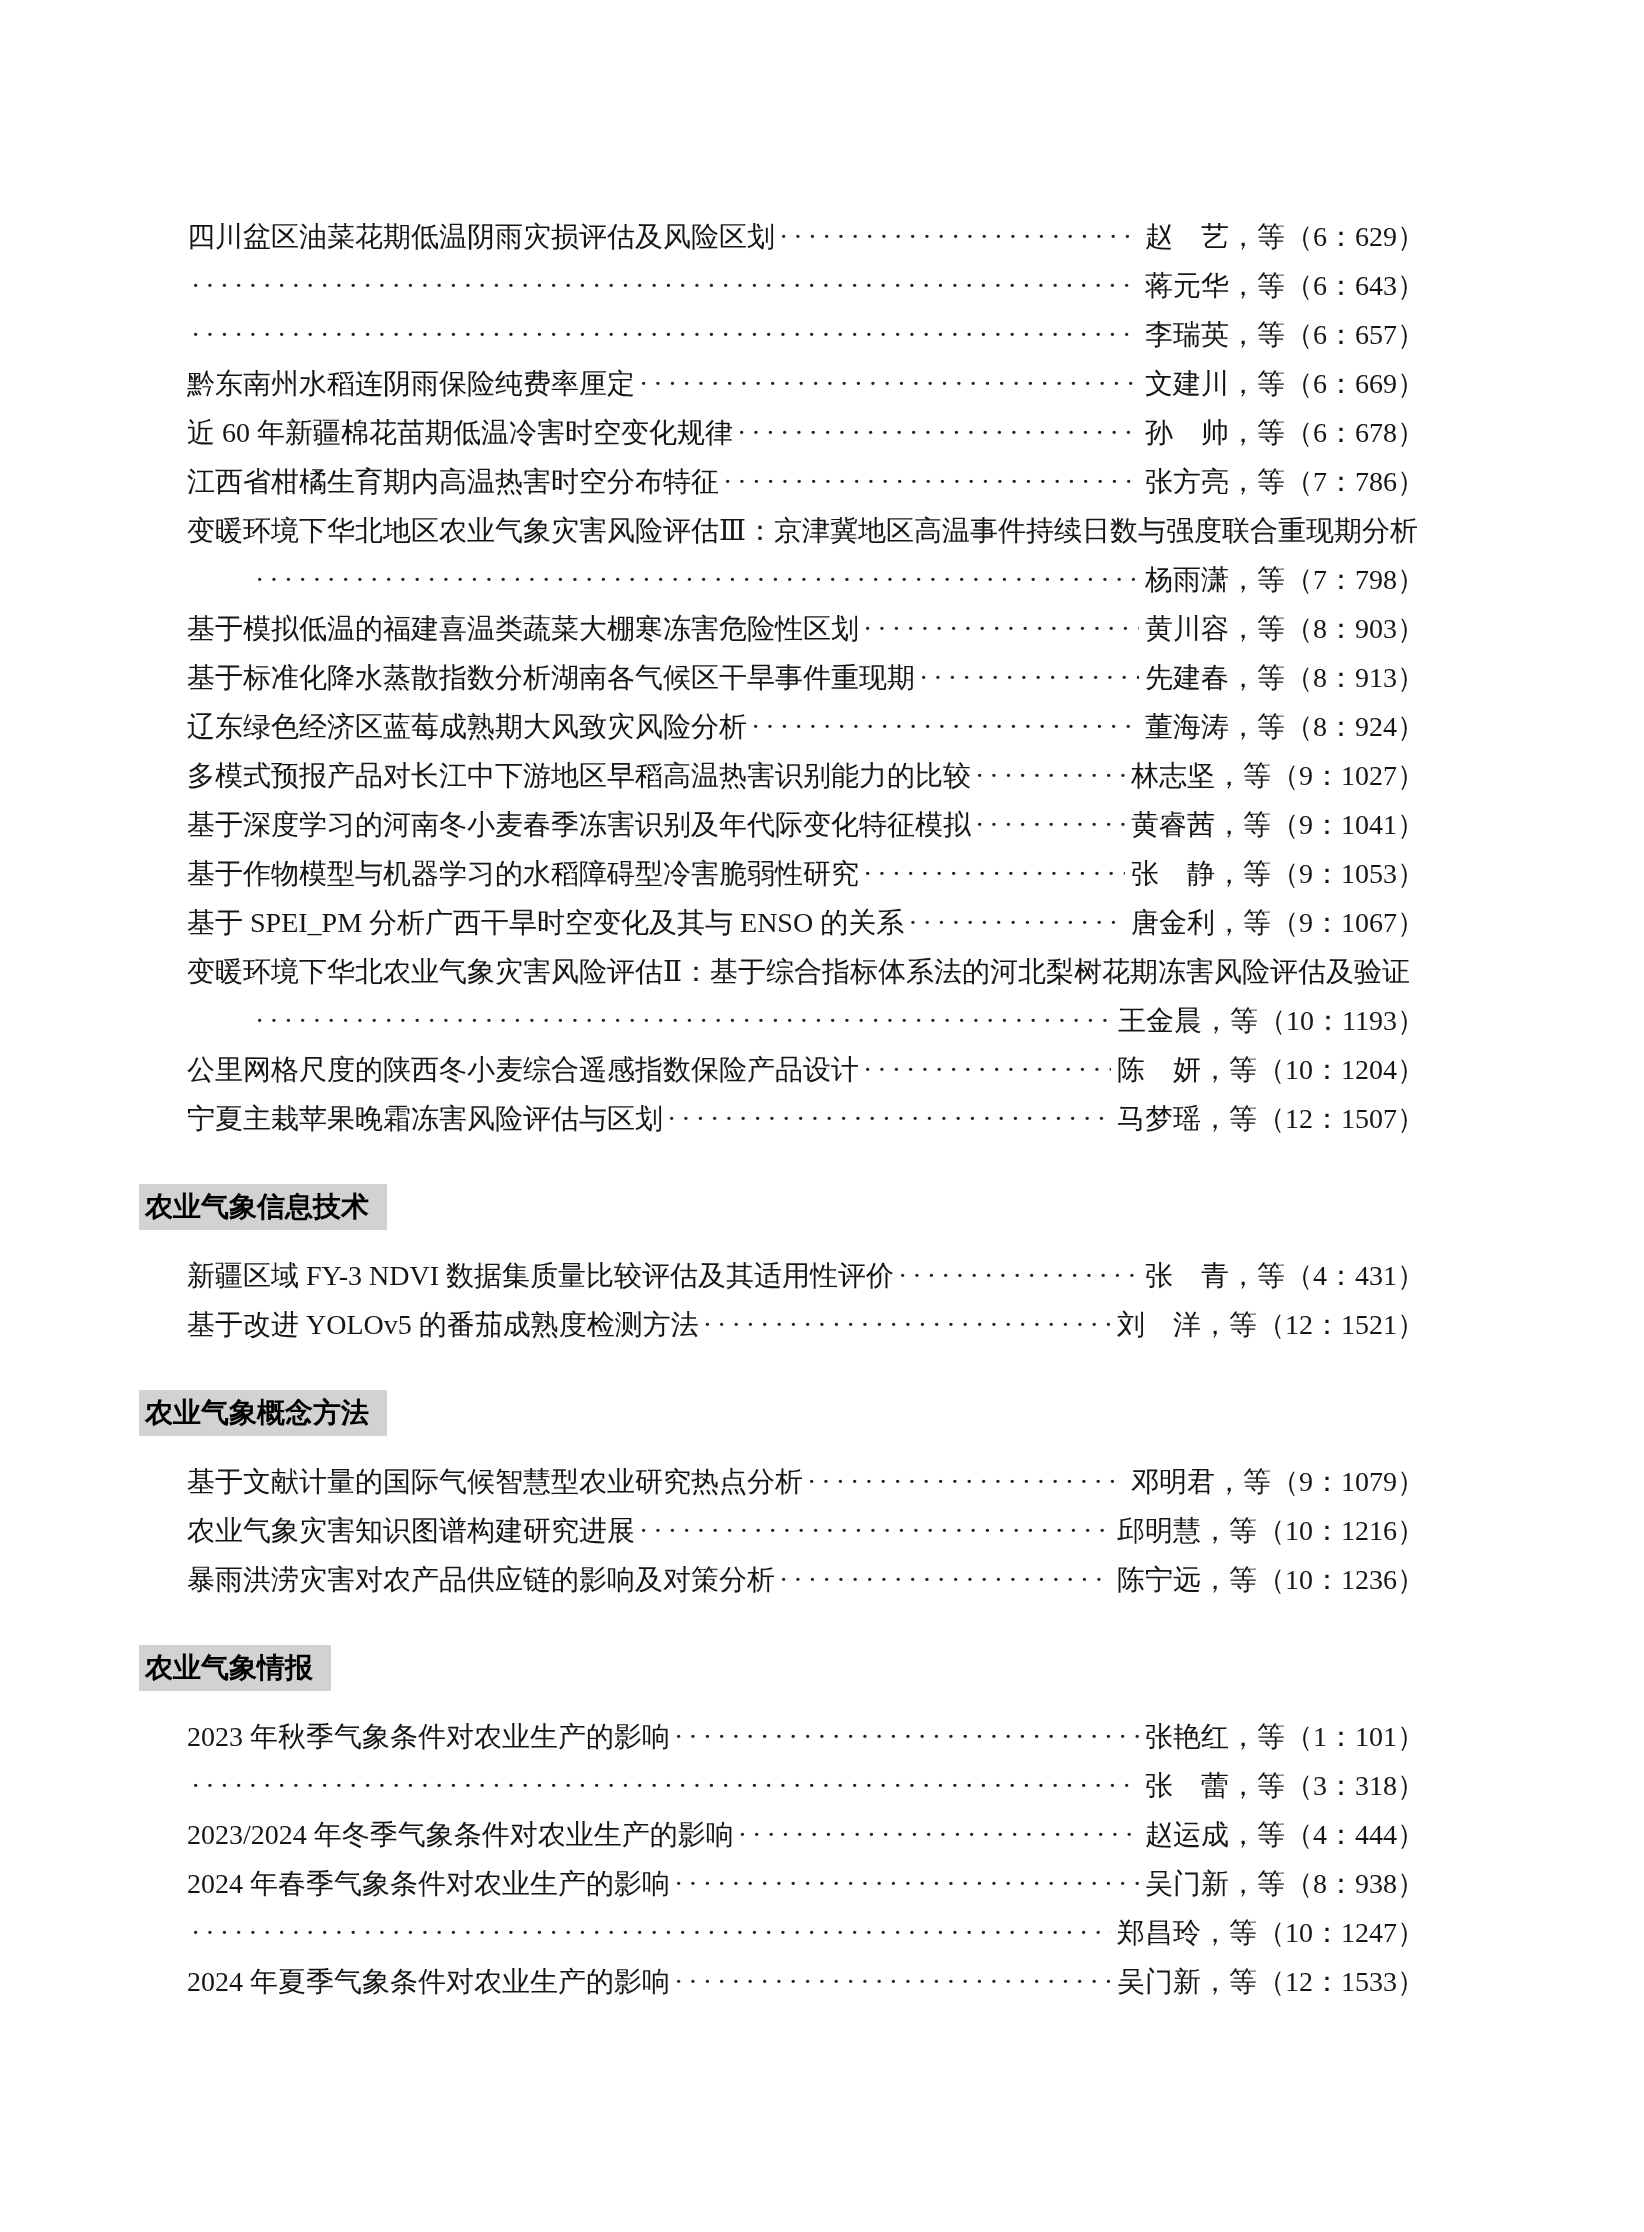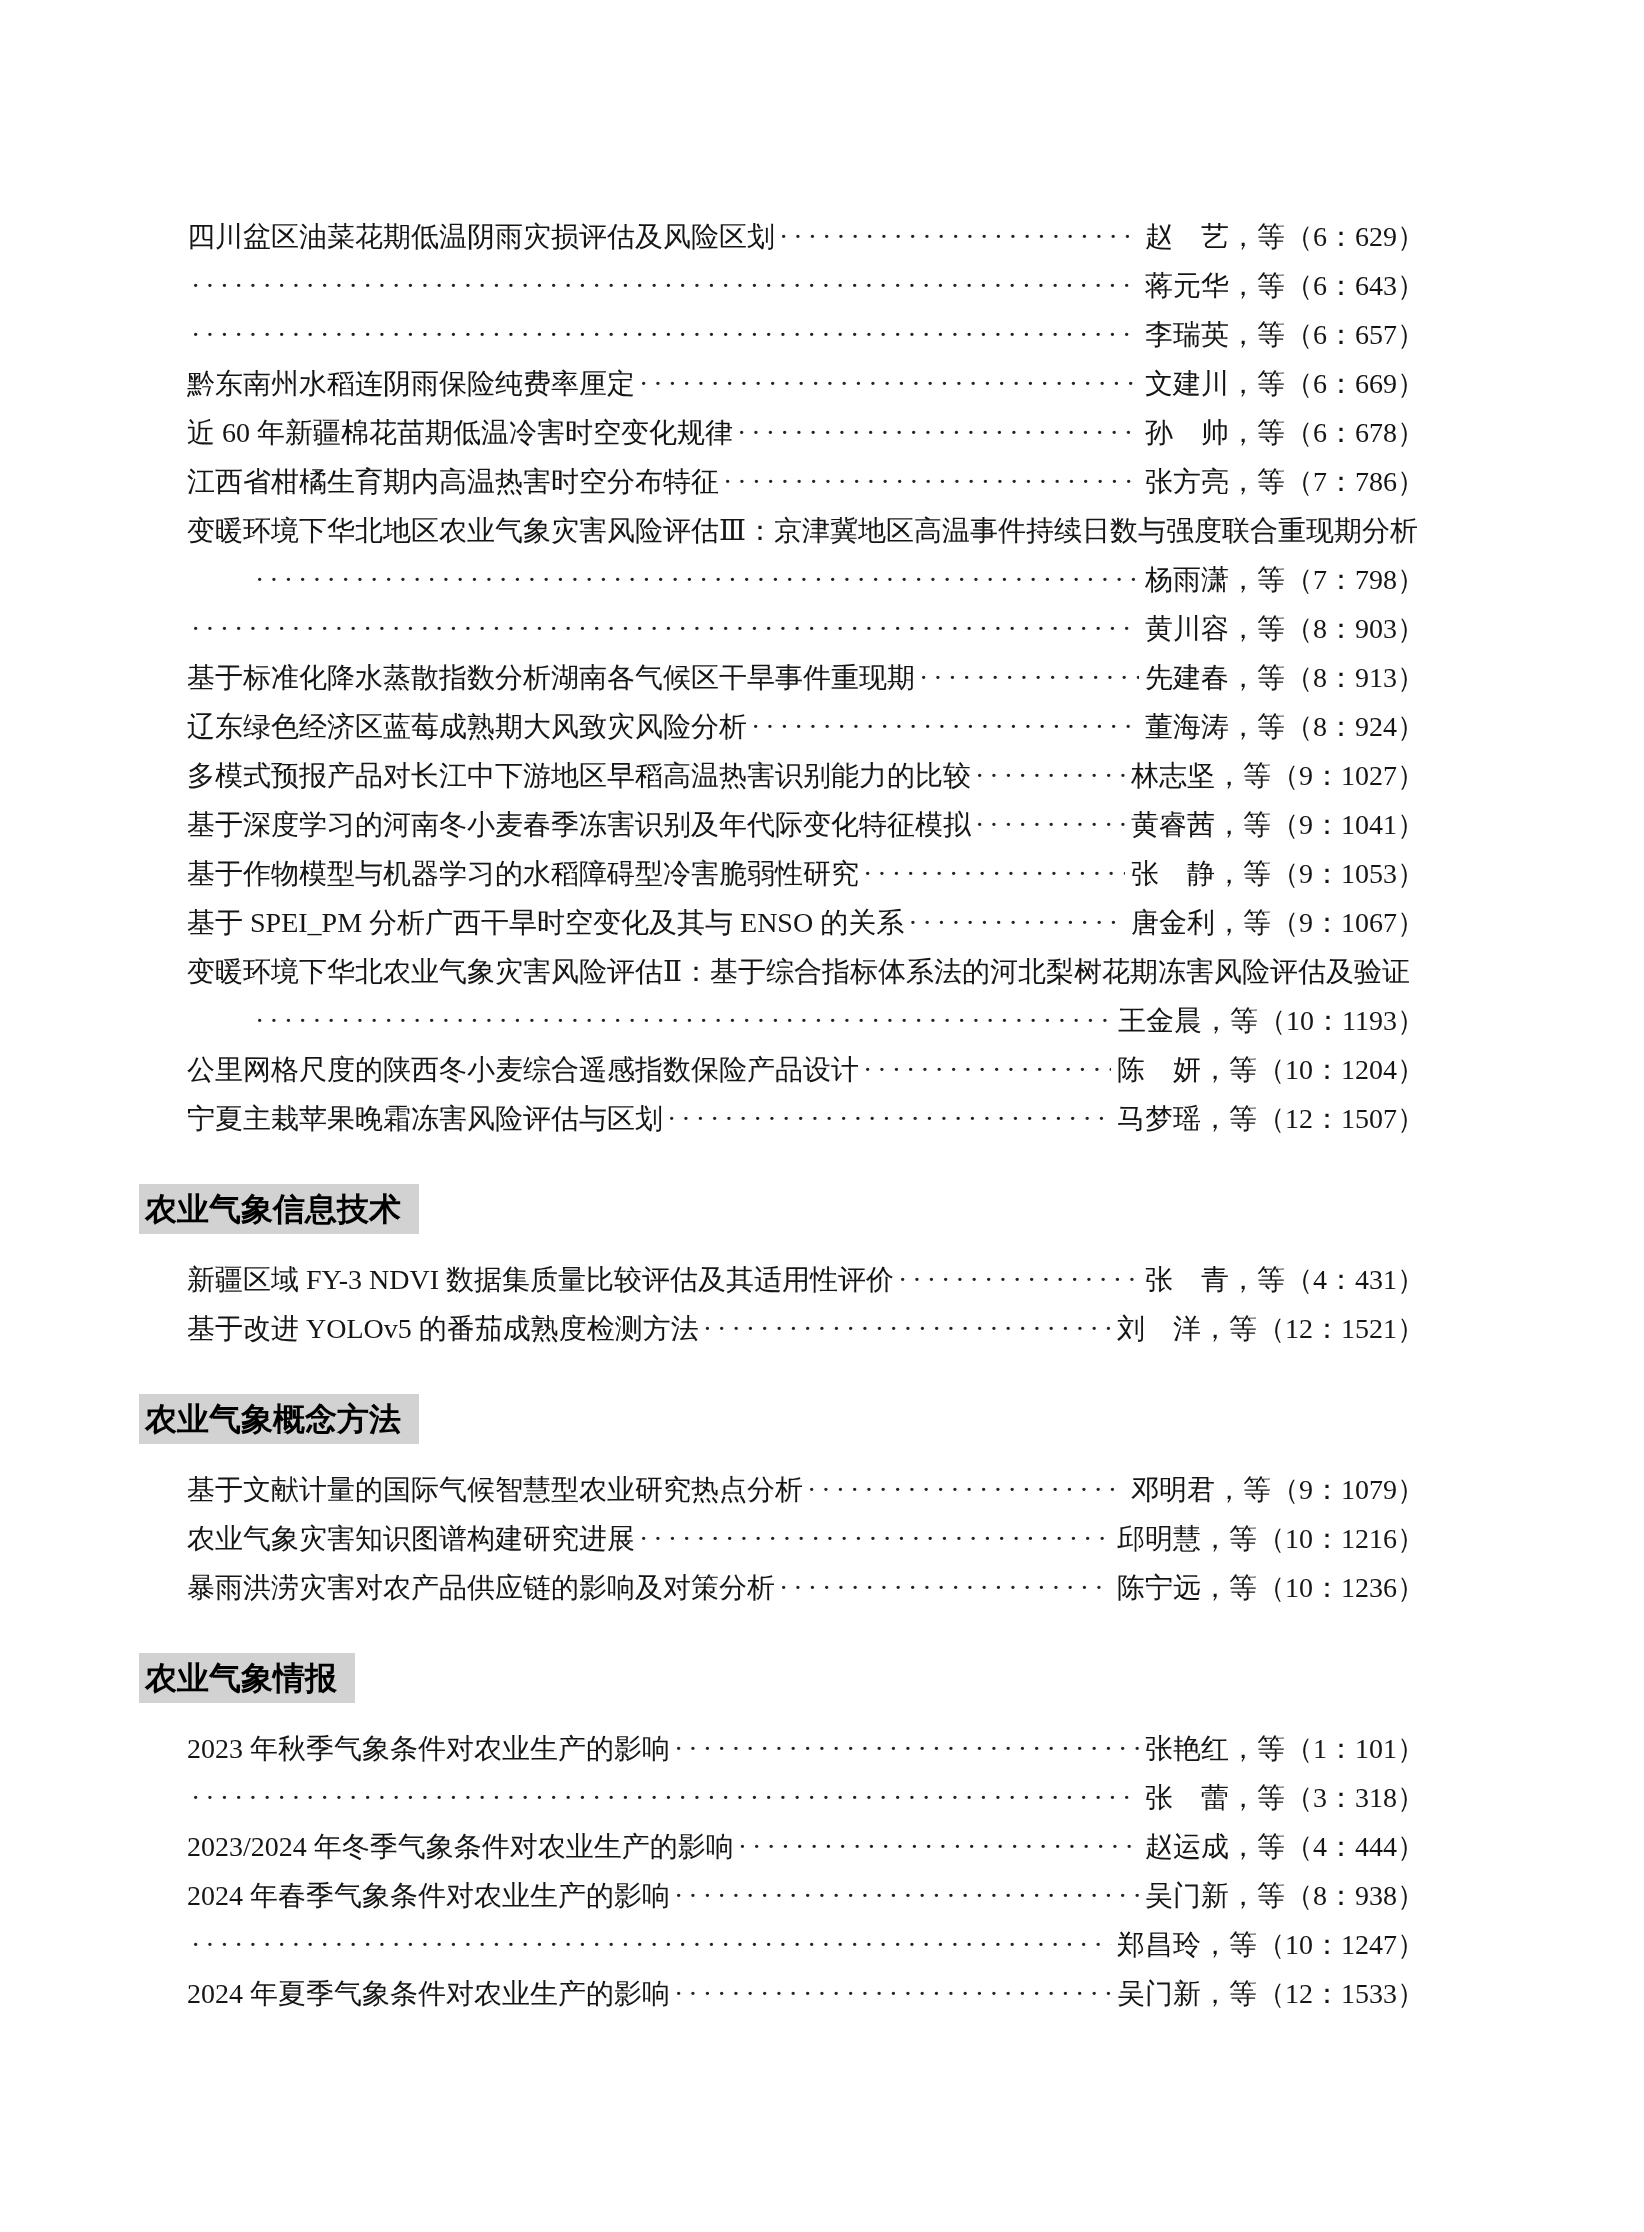--- a/index.html
+++ b/index.html
@@ -41,21 +41,21 @@
   .cont { padding-left: 64px; }
   .header-block {
     margin: 41px 0 21px 0;
     display: flex;
     align-items: center;
   }
   .section-header {
     display: inline-block;
     font-family: "Liberation Sans", "DejaVu Sans", sans-serif;
     font-weight: bold;
-    font-size: 32px;
+    font-size: 28px;
     line-height: 1;
     padding: 9px 18px 9px 6px;
     background: #d2d2d2;
     color: #000000;
   }
 </style>
 </head>
 <body>
 
 <div class="page">
@@ -97,20 +97,21 @@
         </div>
         <div class="row">
           <span class="title">变暖环境下华北地区农业气象灾害风险评估Ⅲ：京津冀地区高温事件持续日数与强度联合重现期分析</span>
         </div>
         <div class="row cont">
           <span class="leader">····························································································································································································································</span>
           <span class="authors">杨雨潇，等</span>
           <span class="ref">（7：798）</span>
         </div>
         <div class="row">
+          <span class="title">基于模拟低温的福建喜温类蔬菜大棚寒冻害危险性区划</span>
           <span class="leader">····························································································································································································································</span>
           <span class="authors">黄川容，等</span>
           <span class="ref">（8：903）</span>
         </div>
         <div class="row">
           <span class="title">基于标准化降水蒸散指数分析湖南各气候区干旱事件重现期</span>
           <span class="leader">····························································································································································································································</span>
           <span class="authors">先建春，等</span>
           <span class="ref">（8：913）</span>
         </div>

